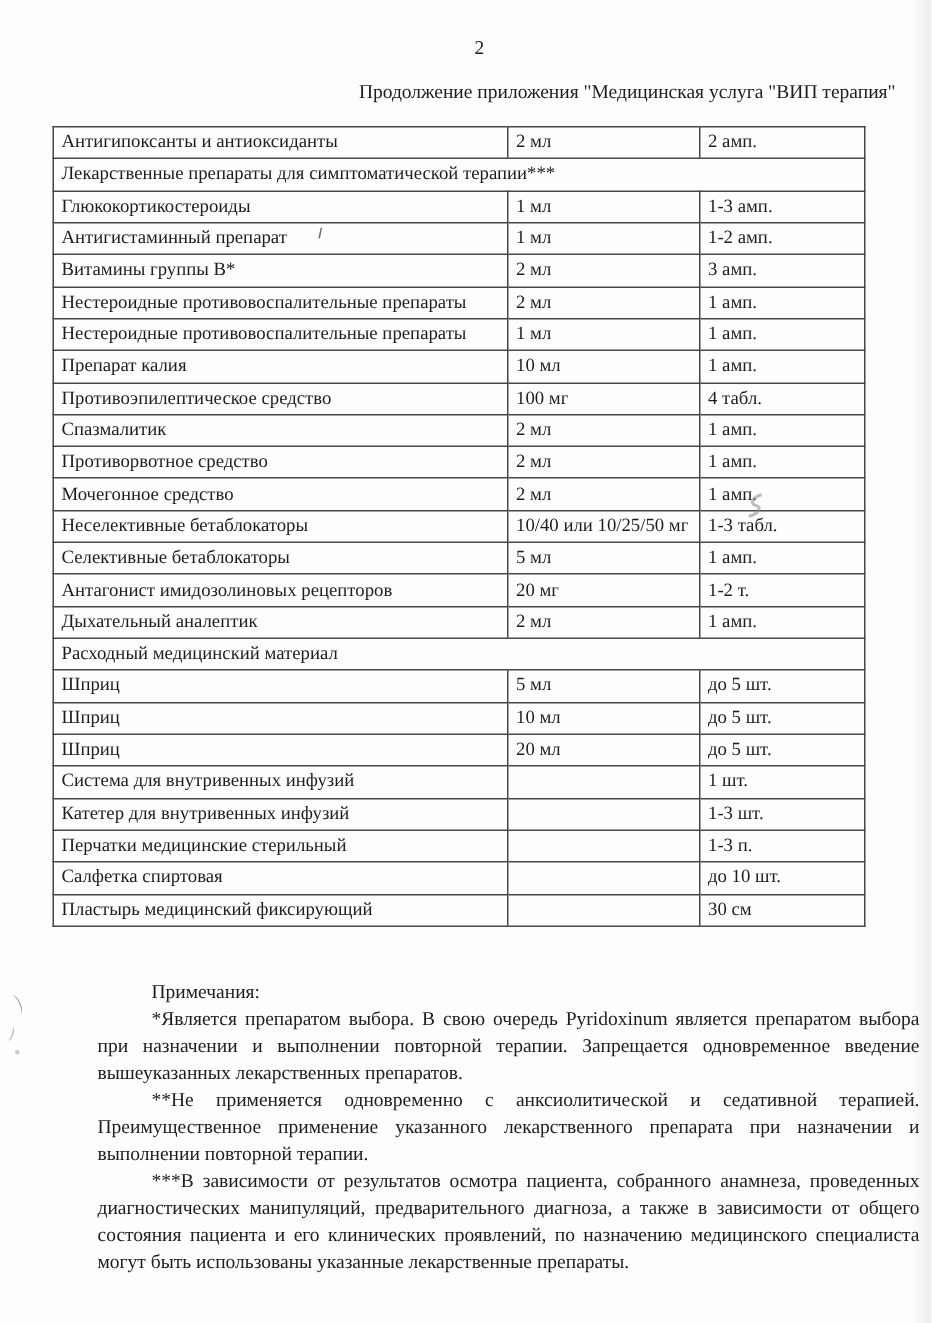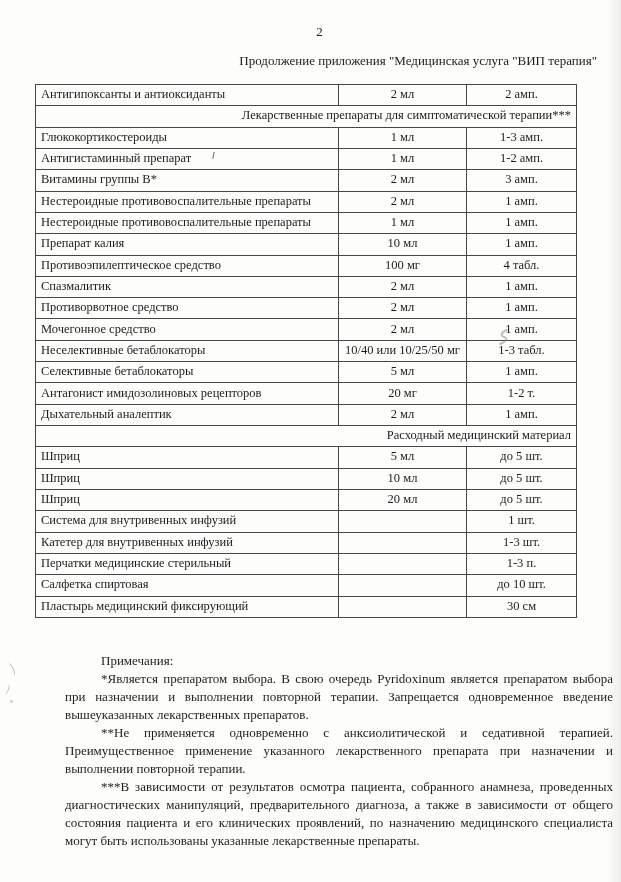--- a/index.html
+++ b/index.html
@@ -31,22 +31,22 @@
     font-size: 12.5px;
   }
   table.drug-table td {
     border: 1px solid #464646;
     padding: 1px 5px 2px 5px;
     height: 20.6px;
     overflow: hidden; white-space: nowrap;
     vertical-align: middle;
   }
   td.c-name { text-align: left; }
-  td.c-dose, td.c-qty { text-align: center; padding-left: 2px; padding-right: 2px; }
-  td.section-cell { text-align: right; }
+  td.c-dose, td.c-qty { text-align: left; padding-left: 2px; padding-right: 2px; }
+  td.section-cell { text-align: left; }
   .notes {
     position: absolute; left: 65px; top: 652px; width: 548px;
     font-size: 13px; line-height: 18px; text-align: justify;
   }
   .notes p { text-indent: 36px; margin: 0; }
   .notes .notes-heading { text-indent: 36px; }
   
   .artifact { position: absolute; pointer-events: none; }
   .tick-mark {
     left: 213px; top: 152px; width: 2px; height: 7px;

